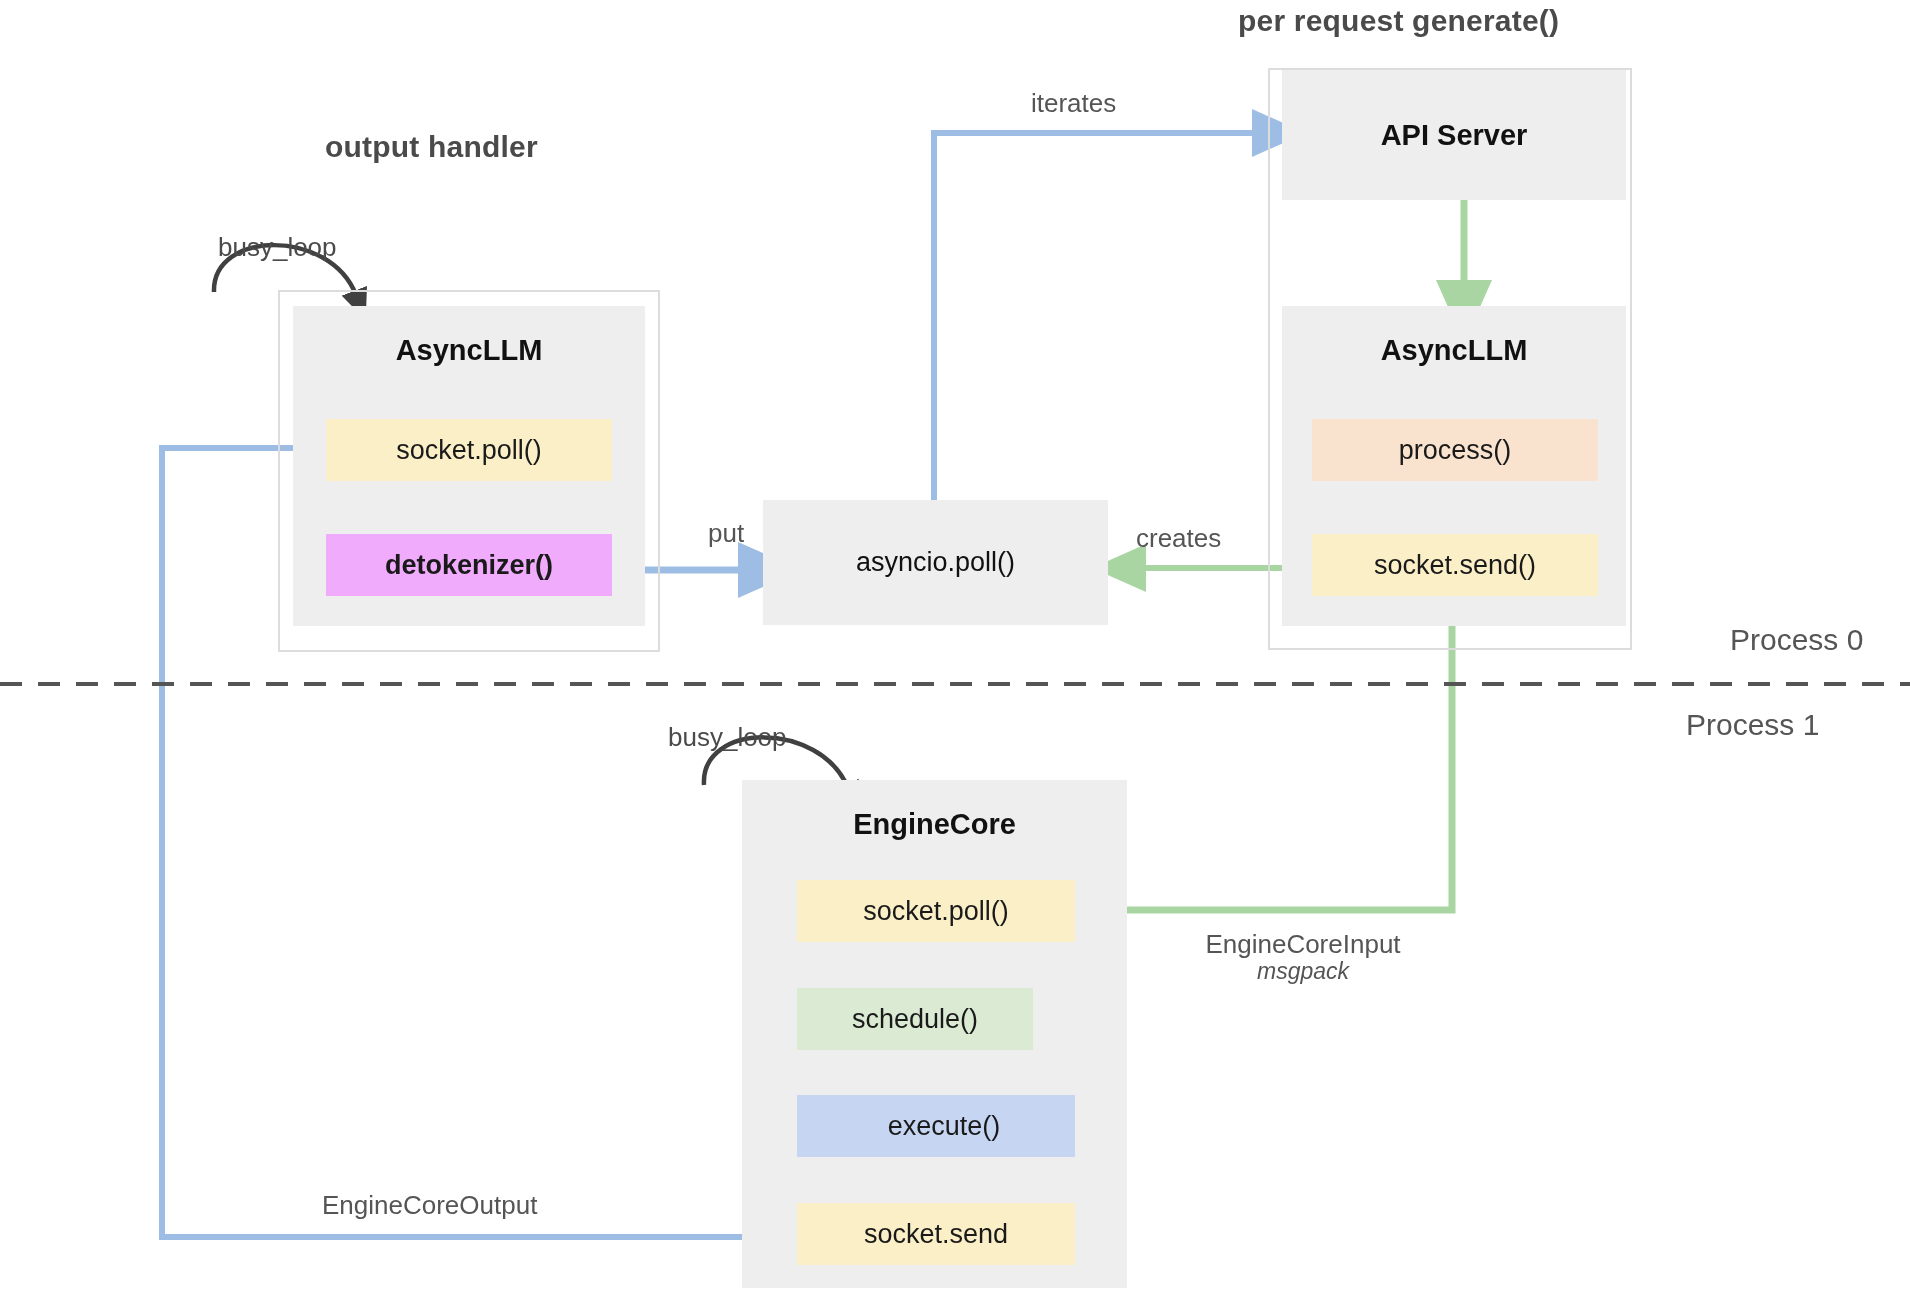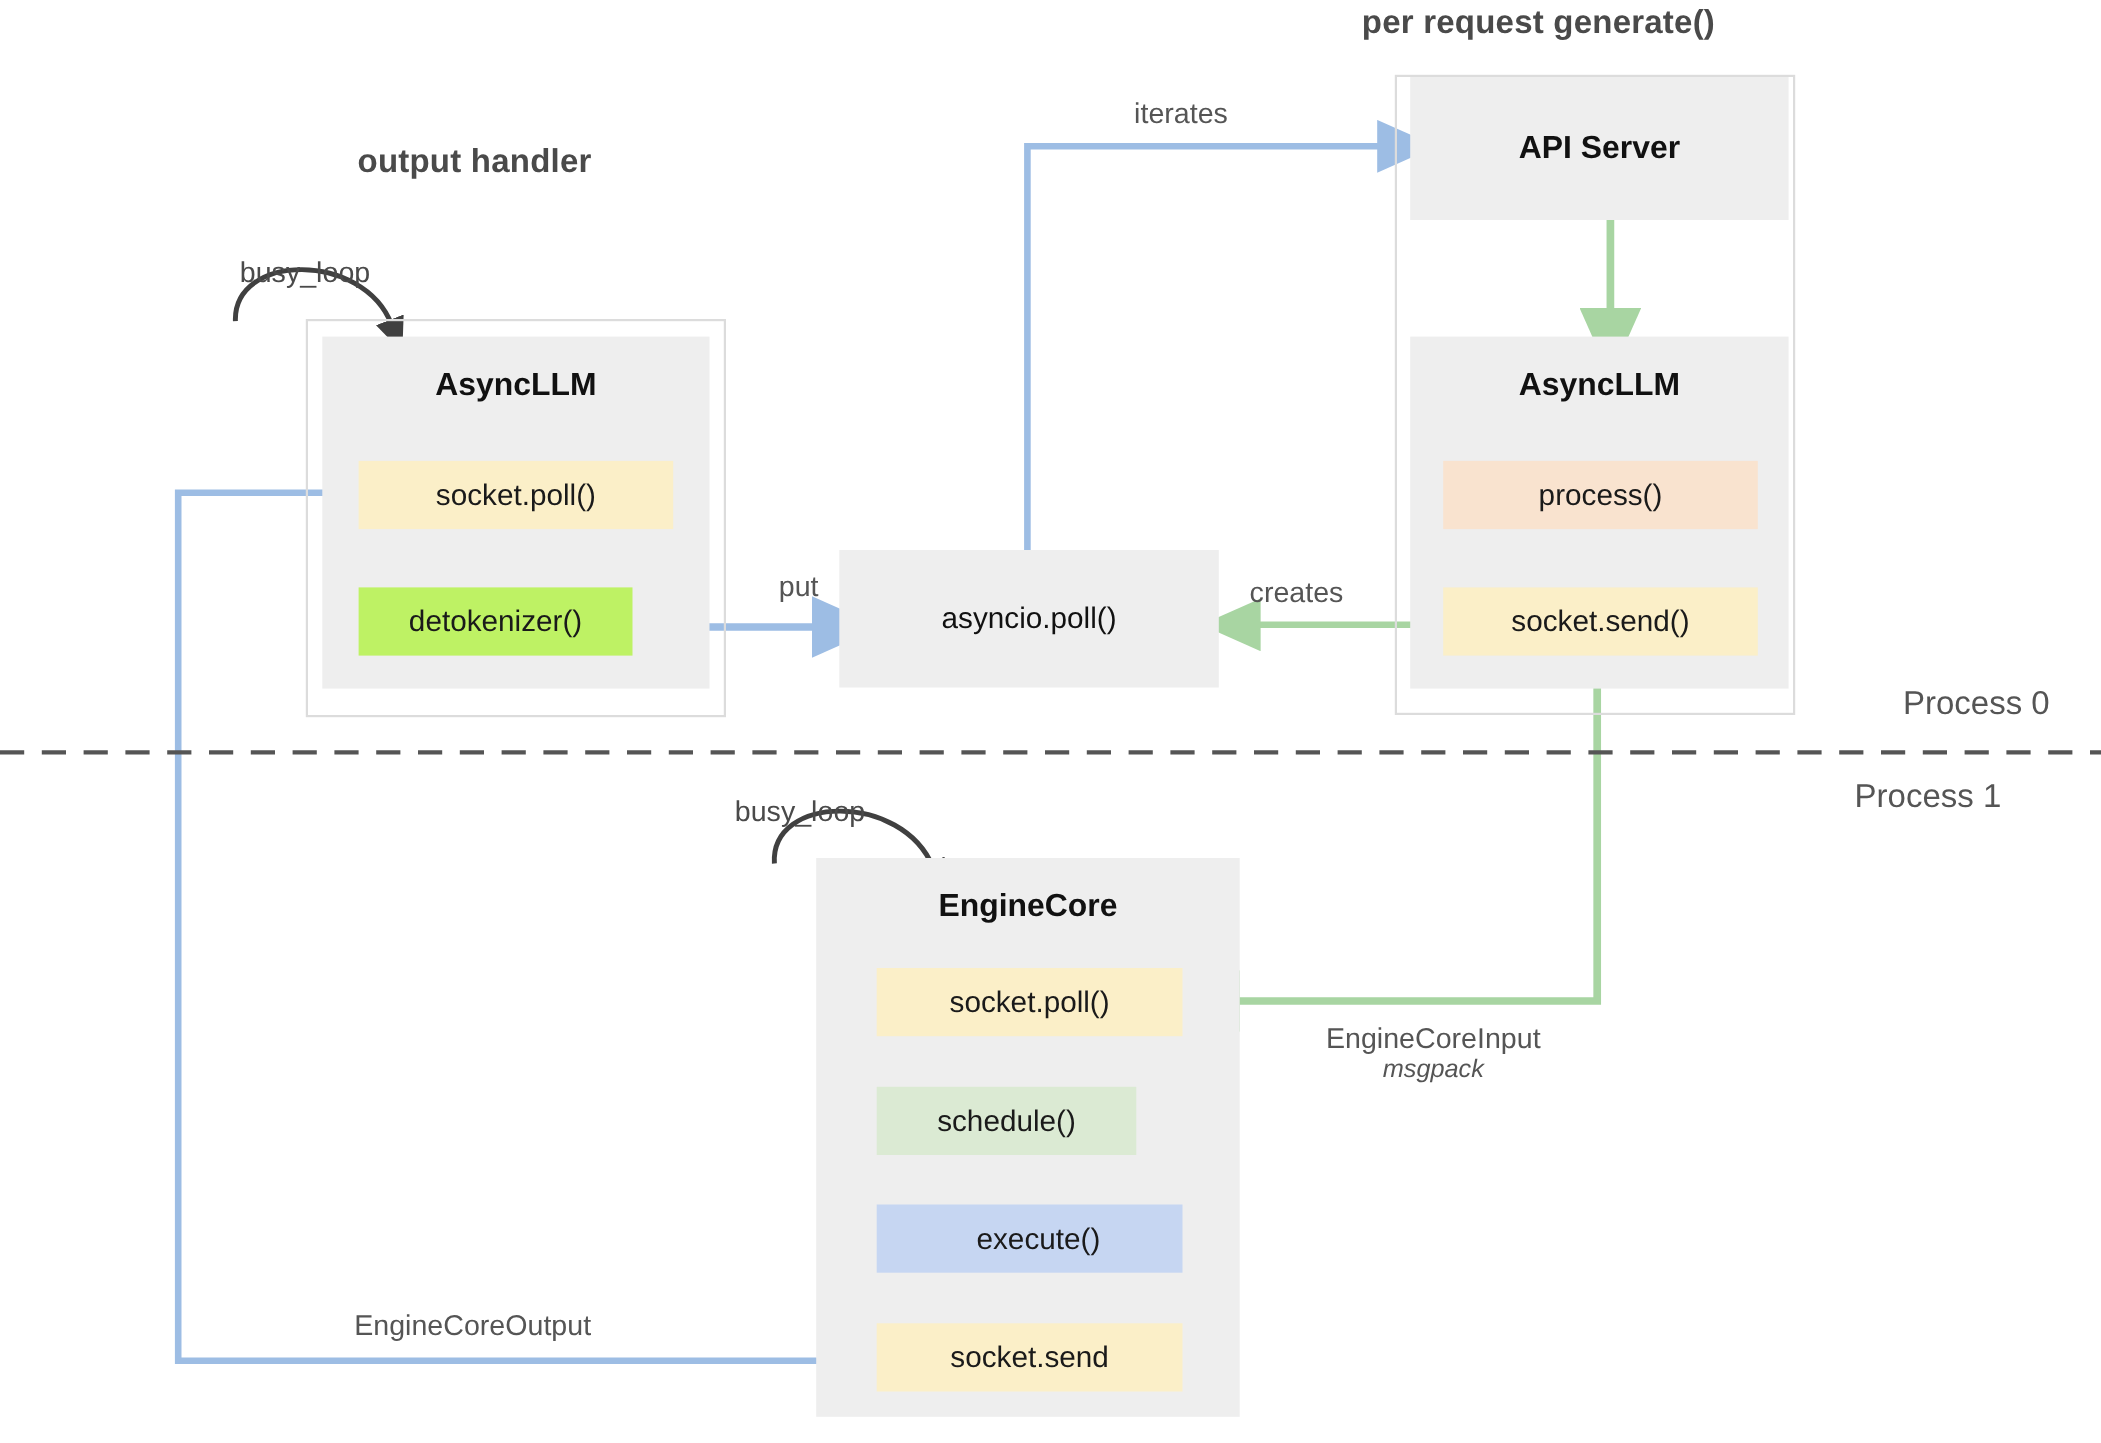--- a/index.html
+++ b/index.html
@@ -147,21 +147,21 @@
 
   <div class="group-title" style="left:325px; top:130px;">output handler</div>
 
   <div class="loop-label" style="left:218px; top:232px;">busy_loop</div>
 
   <div class="outer-frame" style="left:278px; top:290px; width:382px; height:362px;"></div>
 
   <div class="comp-box" style="left:293px; top:306px; width:352px; height:320px;">
     <div class="comp-title" style="left:0; top:28px;">AsyncLLM</div>
     <div class="method-box" style="left:33px; top:113px; width:286px; height:62px; background:#fbefc8;">socket.poll()</div>
-    <div class="method-box" style="left:33px; top:228px; width:249px; height:62px; background:#bef264;">detokenizer()</div>
+    <div class="method-box" style="left:33px; top:228px; width:286px; height:62px; background:#f0abfc;font-weight:bold;">detokenizer()</div>
   </div>
 
   <div class="plain-box" style="left:763px; top:500px; width:345px; height:125px;">asyncio.poll()</div>
 
   <div class="edge-label" style="left:708px; top:518px;">put</div>
 
   <div class="edge-label" style="left:1136px; top:523px;">creates</div>
 
   <div class="edge-label" style="left:1031px; top:88px;">iterates</div>
 

